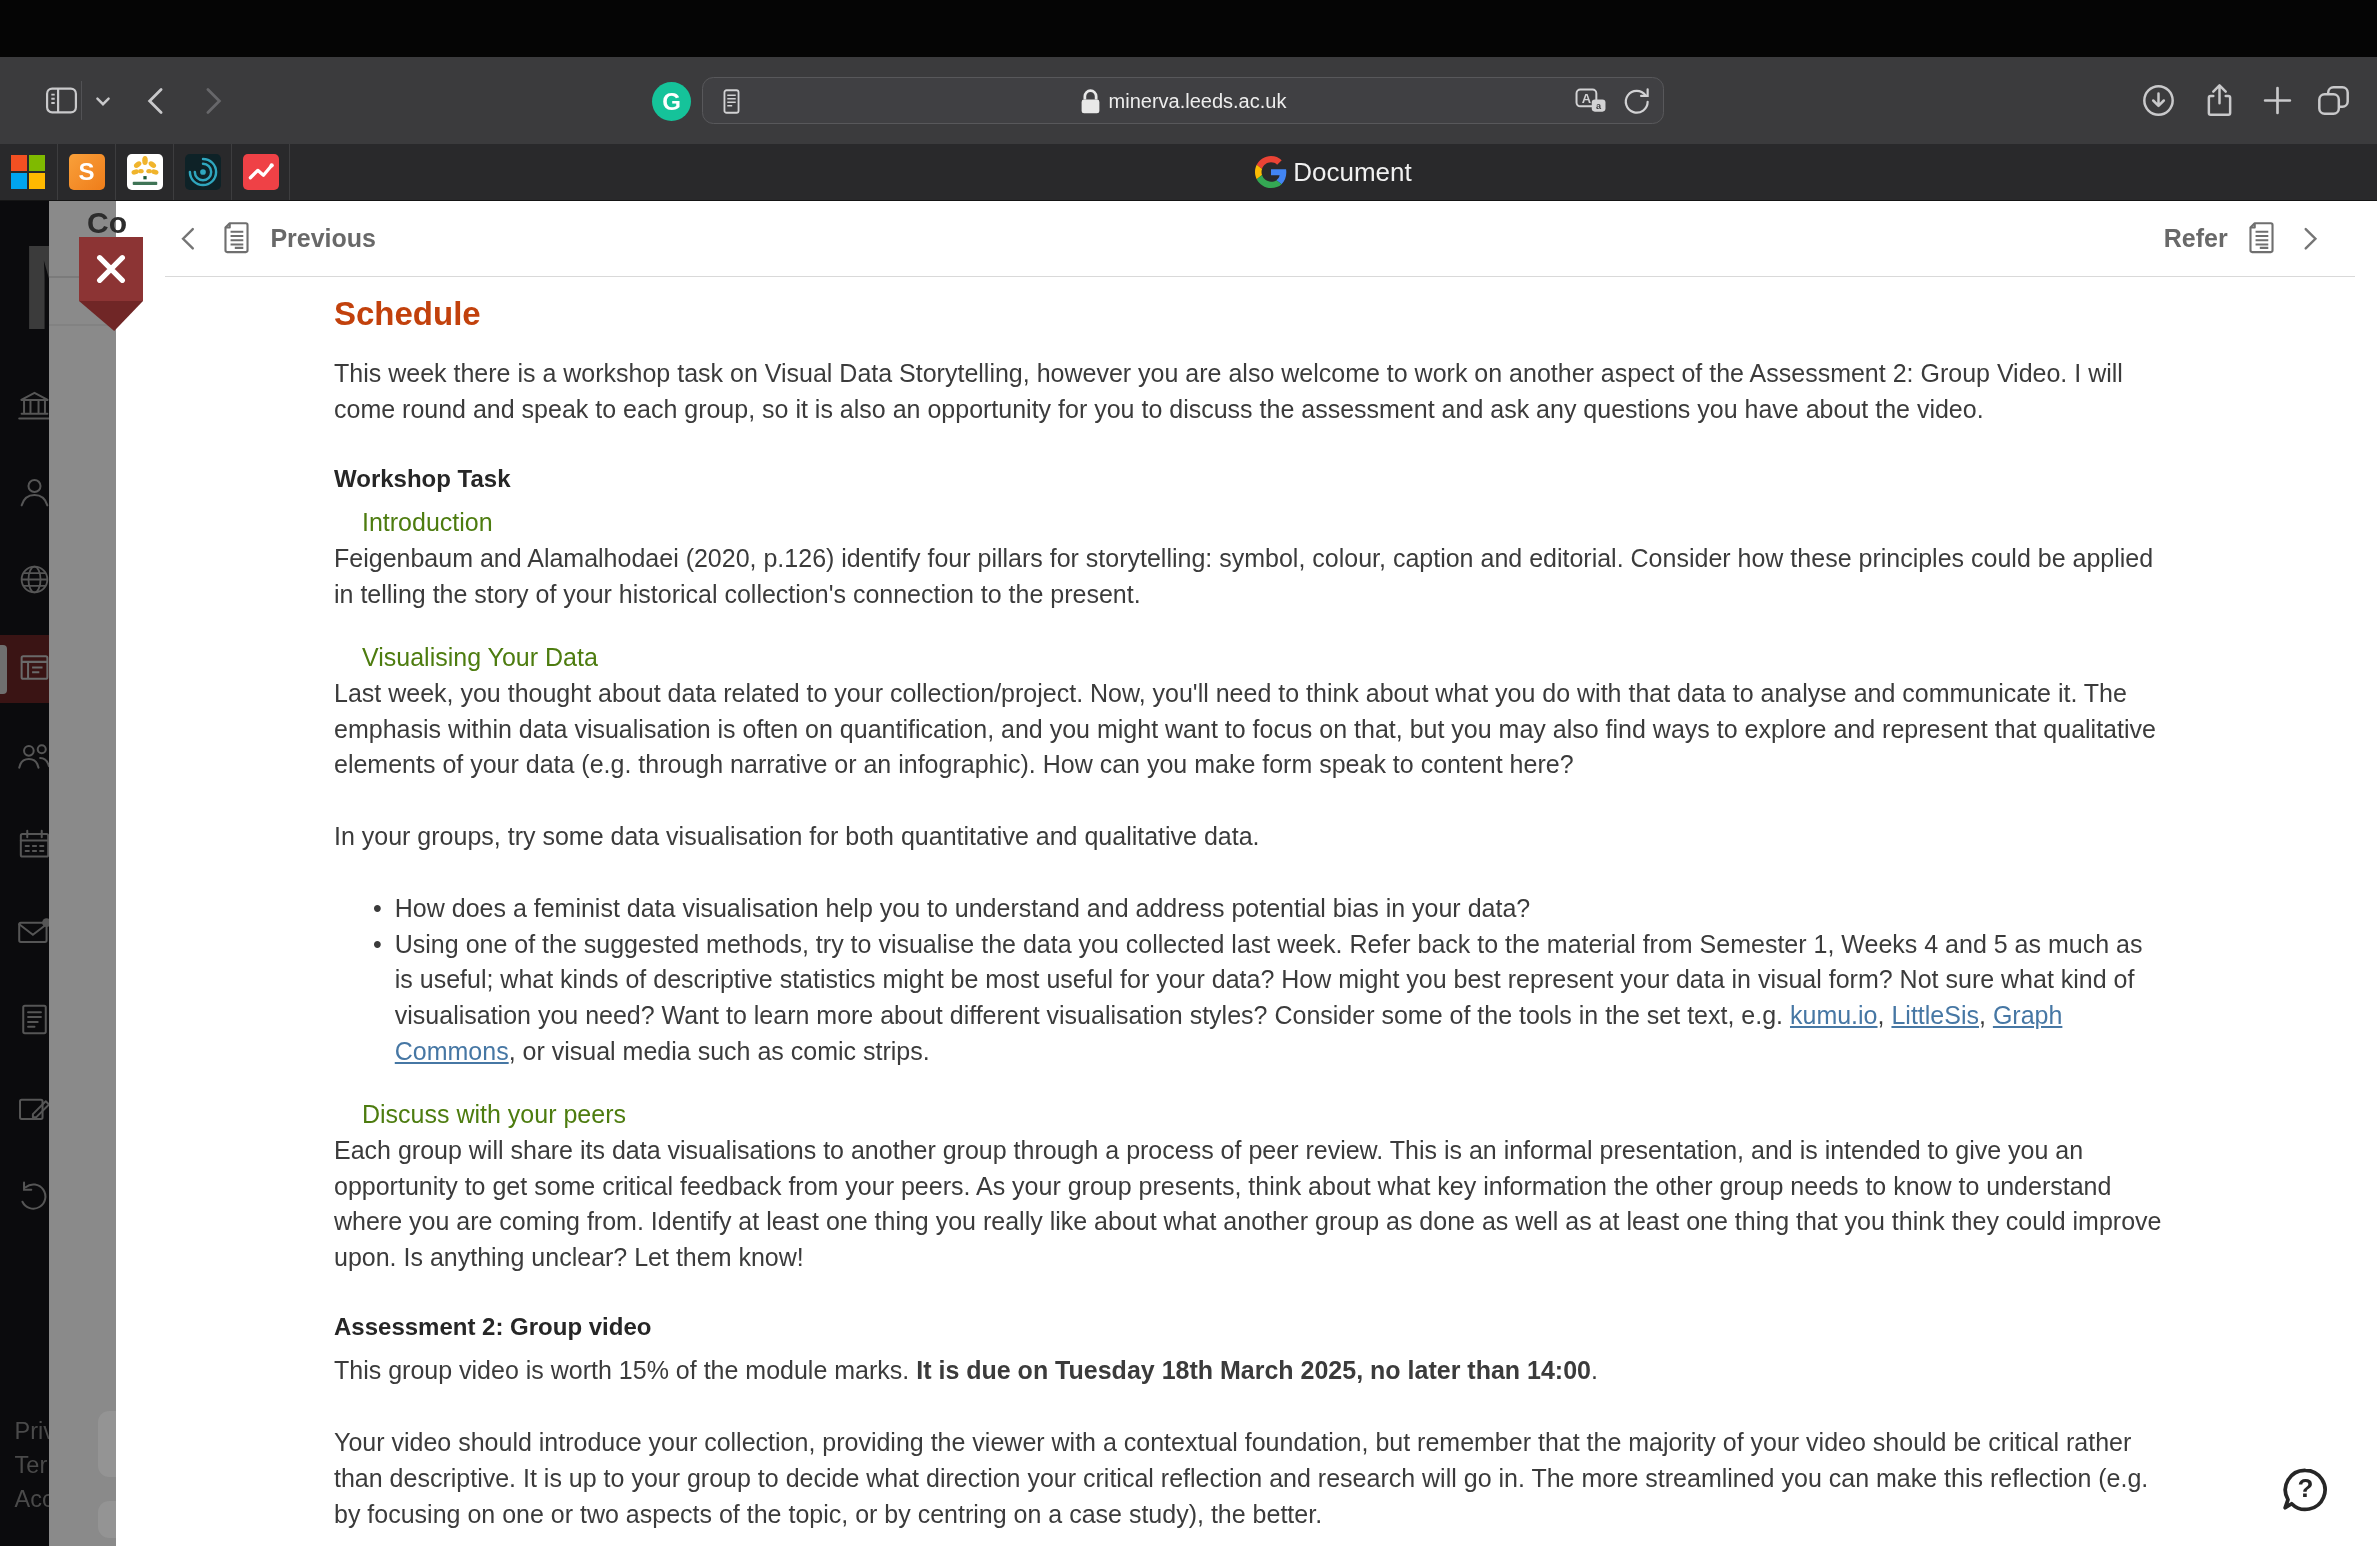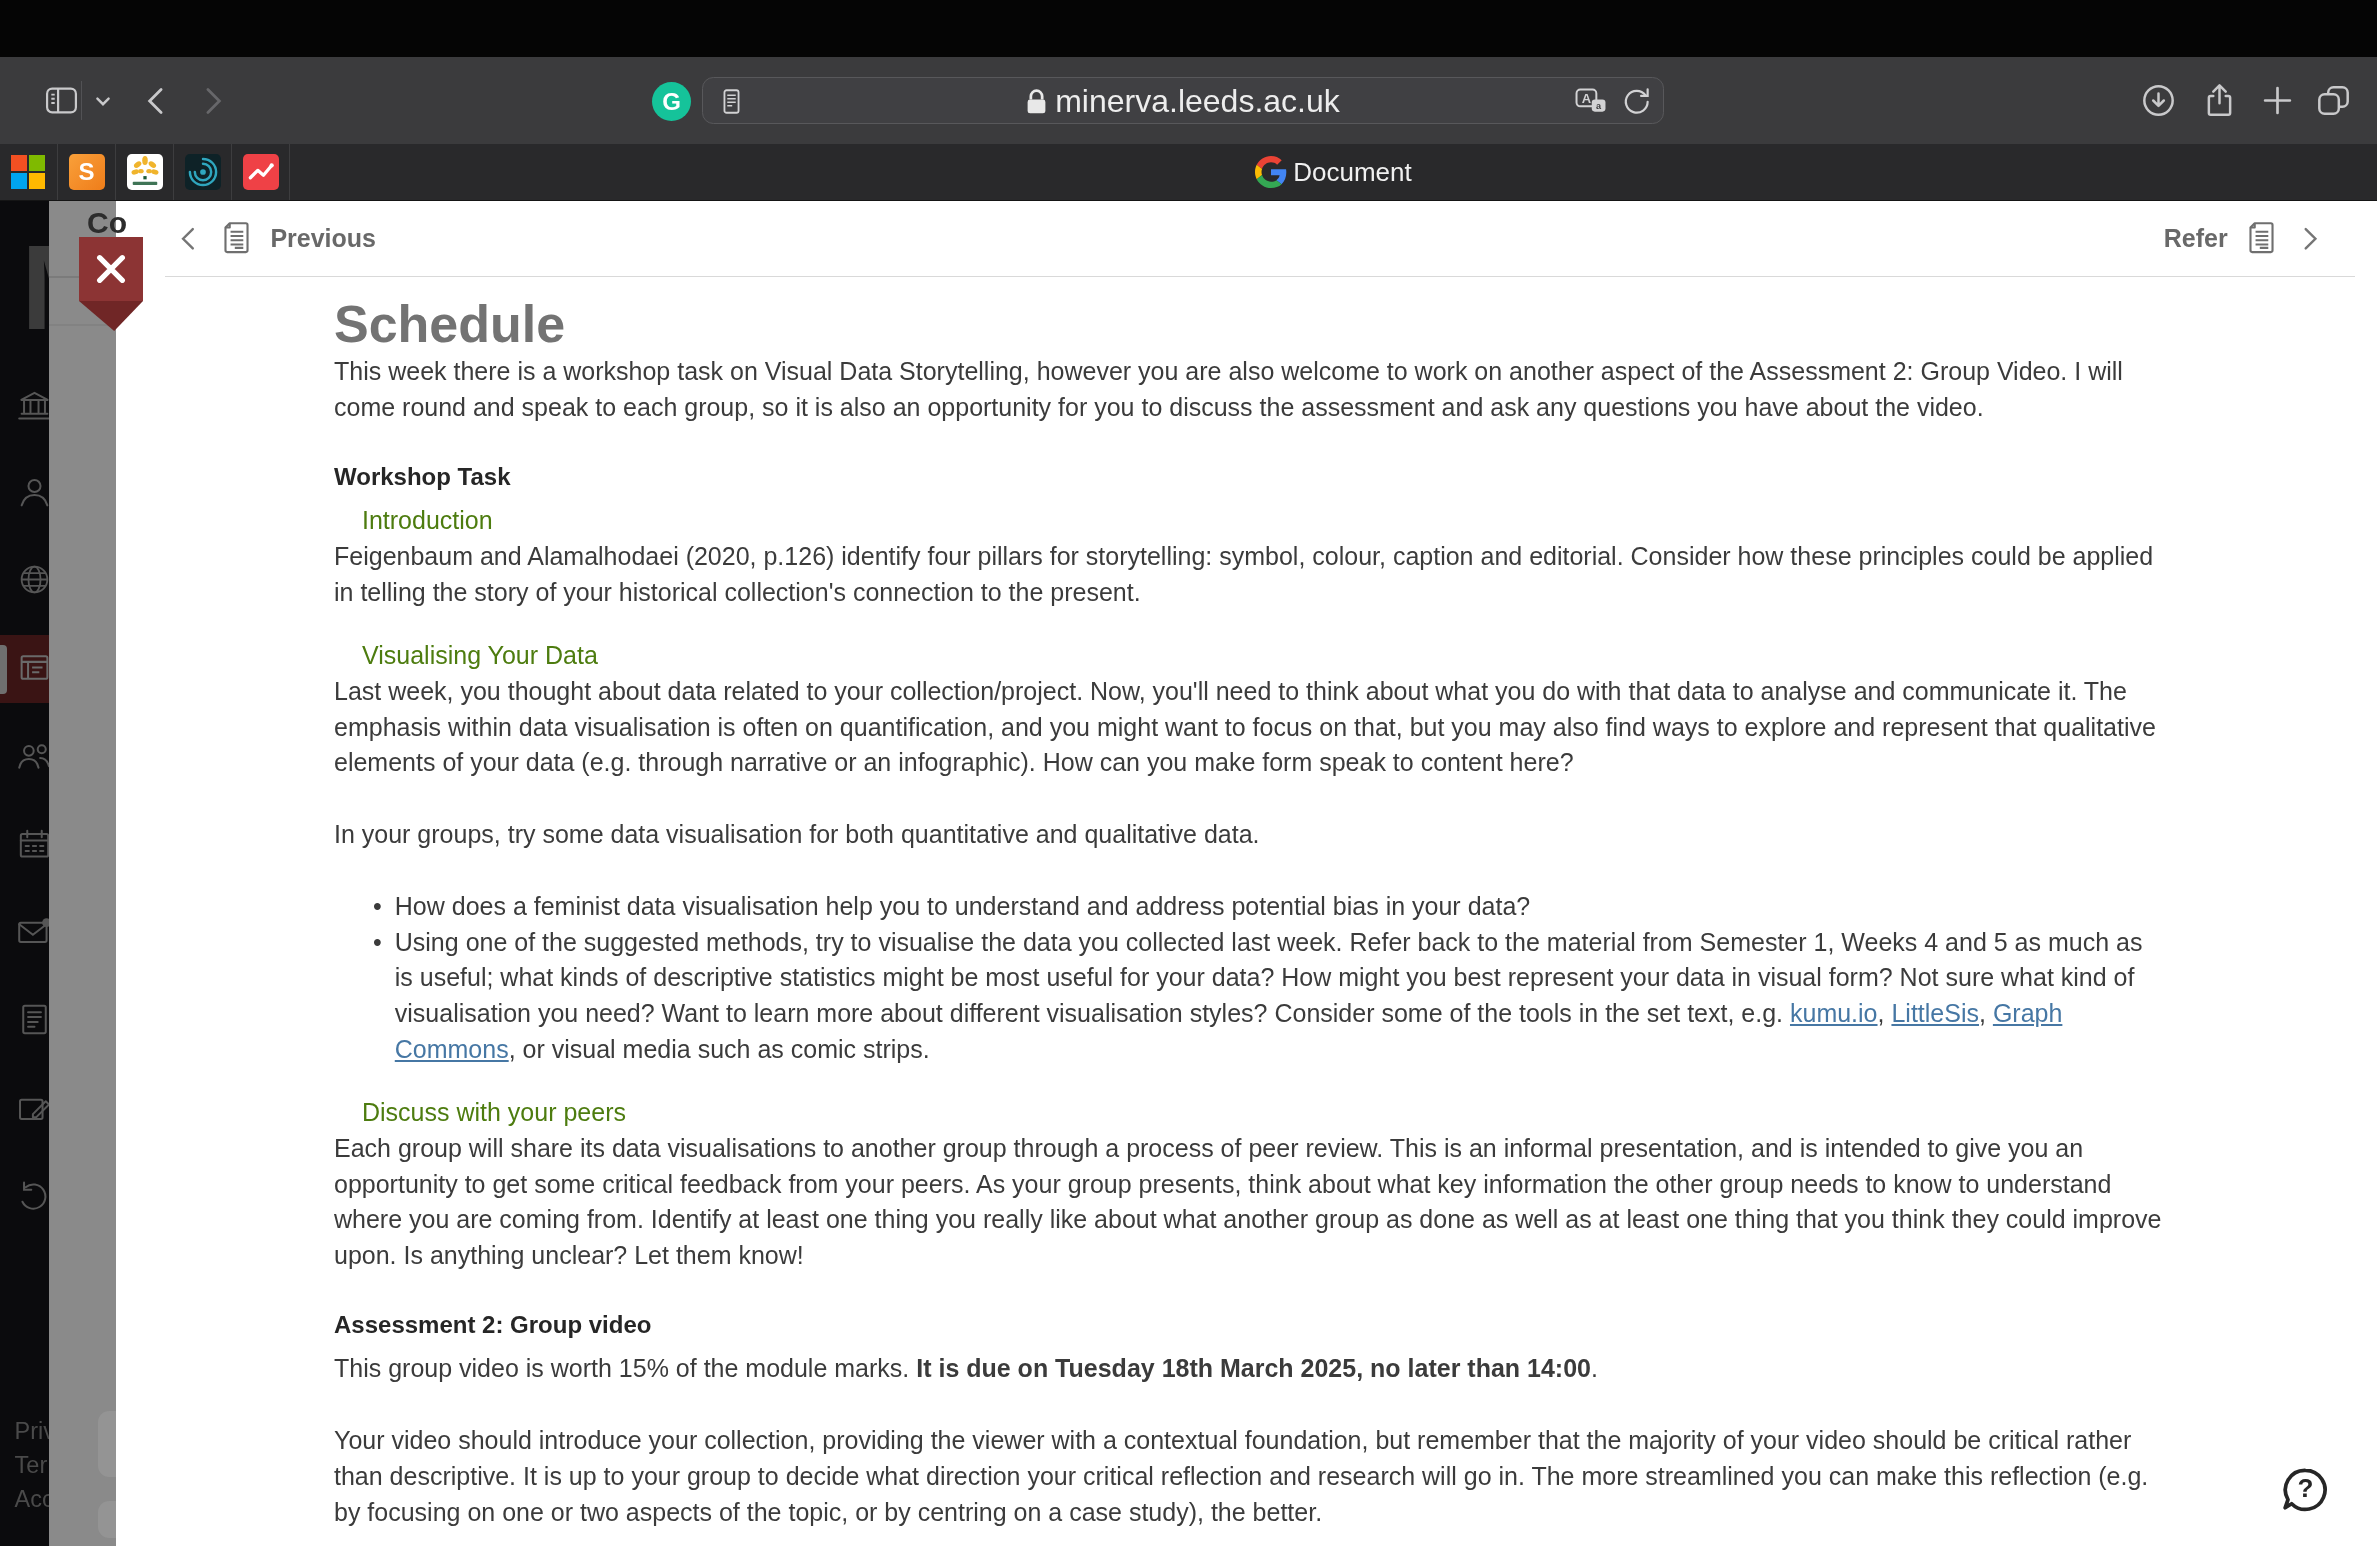--- a/index.html
+++ b/index.html
@@ -11,21 +11,21 @@
   .toolbar { position:absolute; left:0; top:57px; width:2377px; height:87px; background:#3b3b3d; }
   .tb { position:absolute; top:0; height:87px; display:flex; align-items:center; color:#c9c9cb; }
   .tb svg { display:block; }
   .dim { color:#67676a; }
   .tb-sep { position:absolute; left:81px; top:24px; width:0.8px; height:39px; background:#525255; }
 
   .urlfield { position:absolute; left:702px; top:20px; width:962px; height:47px;
               background:#404043; border:0.8px solid #58585b; border-radius:11.3px; }
   .url-center { position:absolute; left:0; right:0; top:0; height:47px;
                 display:flex; align-items:center; justify-content:center; gap:8px;
-                color:#ededed; font-size:32px; }
+                color:#ededed; font-size:20px; }
   .url-left { position:absolute; left:13px; top:8px; color:#d2d2d4; }
   .url-right { position:absolute; right:11.3px; top:7.3px; display:flex; gap:11.3px; color:#d2d2d4; }
 
   .grammarly { position:absolute; left:652px; top:25px; width:39px; height:39px; border-radius:50%;
                background:#15c39a; color:#fff; display:flex; align-items:center; justify-content:center;
                font-size:24px; font-weight:700; }
 
   
   .tabbar { position:absolute; left:0; top:144px; width:2377px; height:57px; background:#29292b;
             display:flex; border-bottom:1.6px solid #151515; }
@@ -63,21 +63,21 @@
             display:flex; align-items:center; justify-content:space-between;
             border-bottom:1.6px solid #d9d9d9; }
   .navgrp { display:flex; align-items:center; gap:14.6px; color:#696969; font-size:25px; font-weight:700; }
   .navgrp svg { display:block; color:#6f6f6f; }
   .navgrp .chev { color:#757575; }
   .prevgrp { margin-left:9.7px; }
   .nextgrp { margin-right:32px; }
 
   .article { position:absolute; left:218px; top:95px; width:1828px; color:#3b3b3b;
              font-size:25px; line-height:1.43; }
-  .article h1 { font-size:52px; color:#737373; line-height:1.1; margin-bottom:1px; }
+  .article h1 { font-size:33px; color:#c2410c; line-height:1.1; margin-bottom:24px; }
   .article h2 { font-size:24px; color:#262626; line-height:1.15; margin:37px 0 13px; }
   .article .subhead { font-weight:400; color:#4d7c0f; margin-top:27.5px;margin-left:28px; }
   .article p { margin-bottom:0; }
   .article .gap { height:36px; }
   .bullets { margin:36px 0 0 39px; }
   .bullet { display:flex; gap:13px; }
   .bullet .dot { flex:0 0 auto; }
   a.doclink { text-decoration:underline; cursor:pointer; }
   .bold { font-weight:700; }
 

